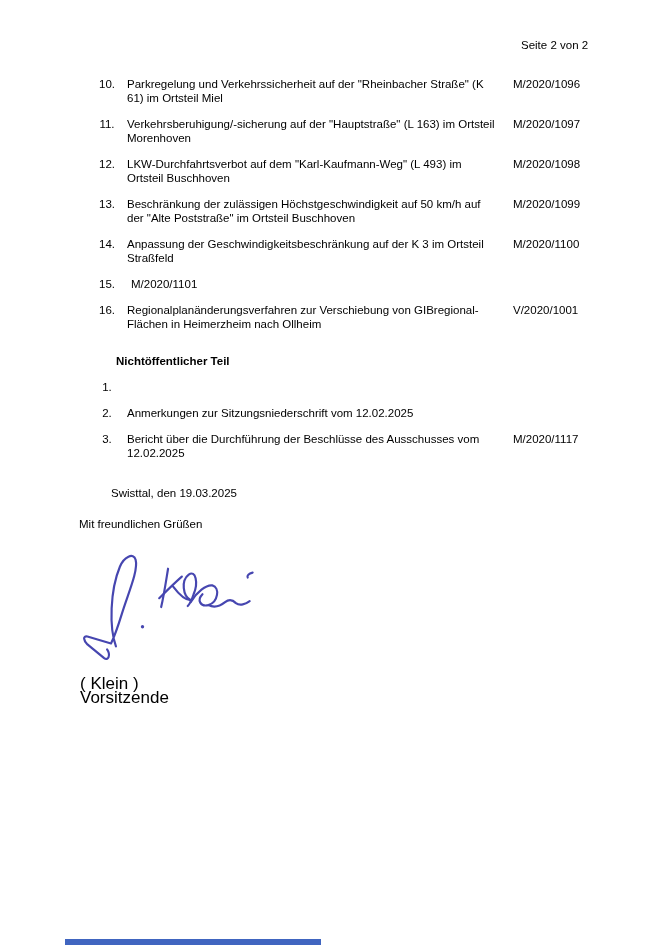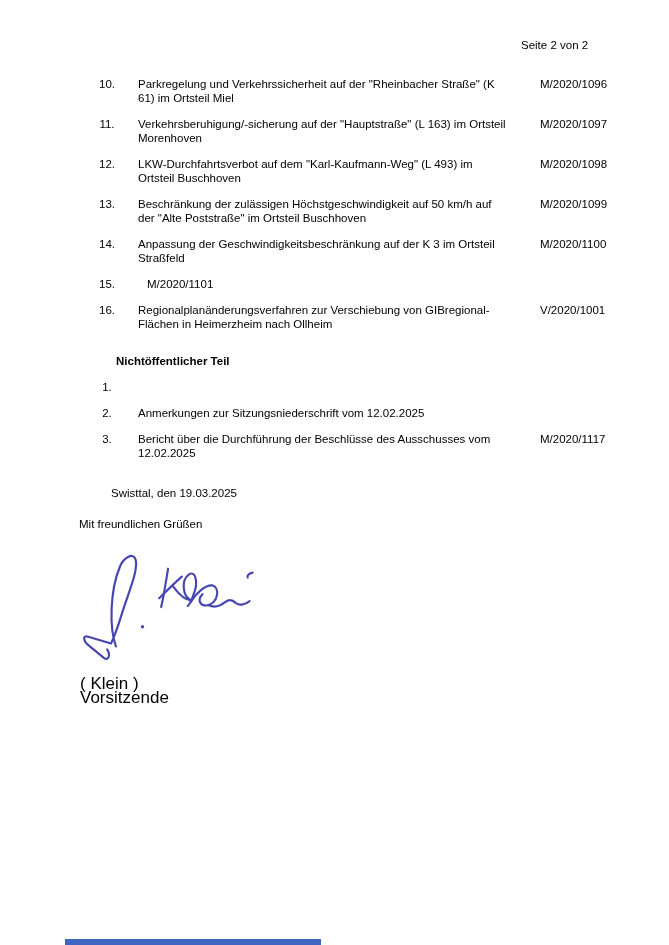--- a/index.html
+++ b/index.html
@@ -37,26 +37,26 @@
     margin-bottom: 12px;
     font-size: 11.5px;
     line-height: 14px;
   }
   .item-number {
     width: 20px;
     flex: 0 0 20px;
     text-align: center;
   }
   .item-text {
-    margin-left: 21px;
+    margin-left: 10px;
     width: 372px;
     flex: 0 0 372px;
   }
   .item-ref {
-    margin-left: 30px;
+    margin-left: 14px;
     white-space: nowrap;
   }
   .section-heading {
     position: absolute;
     top: 354px;
     left: 79px;
     font-size: 11.5px;
     line-height: 14px;
     font-weight: bold;
     white-space: nowrap;

